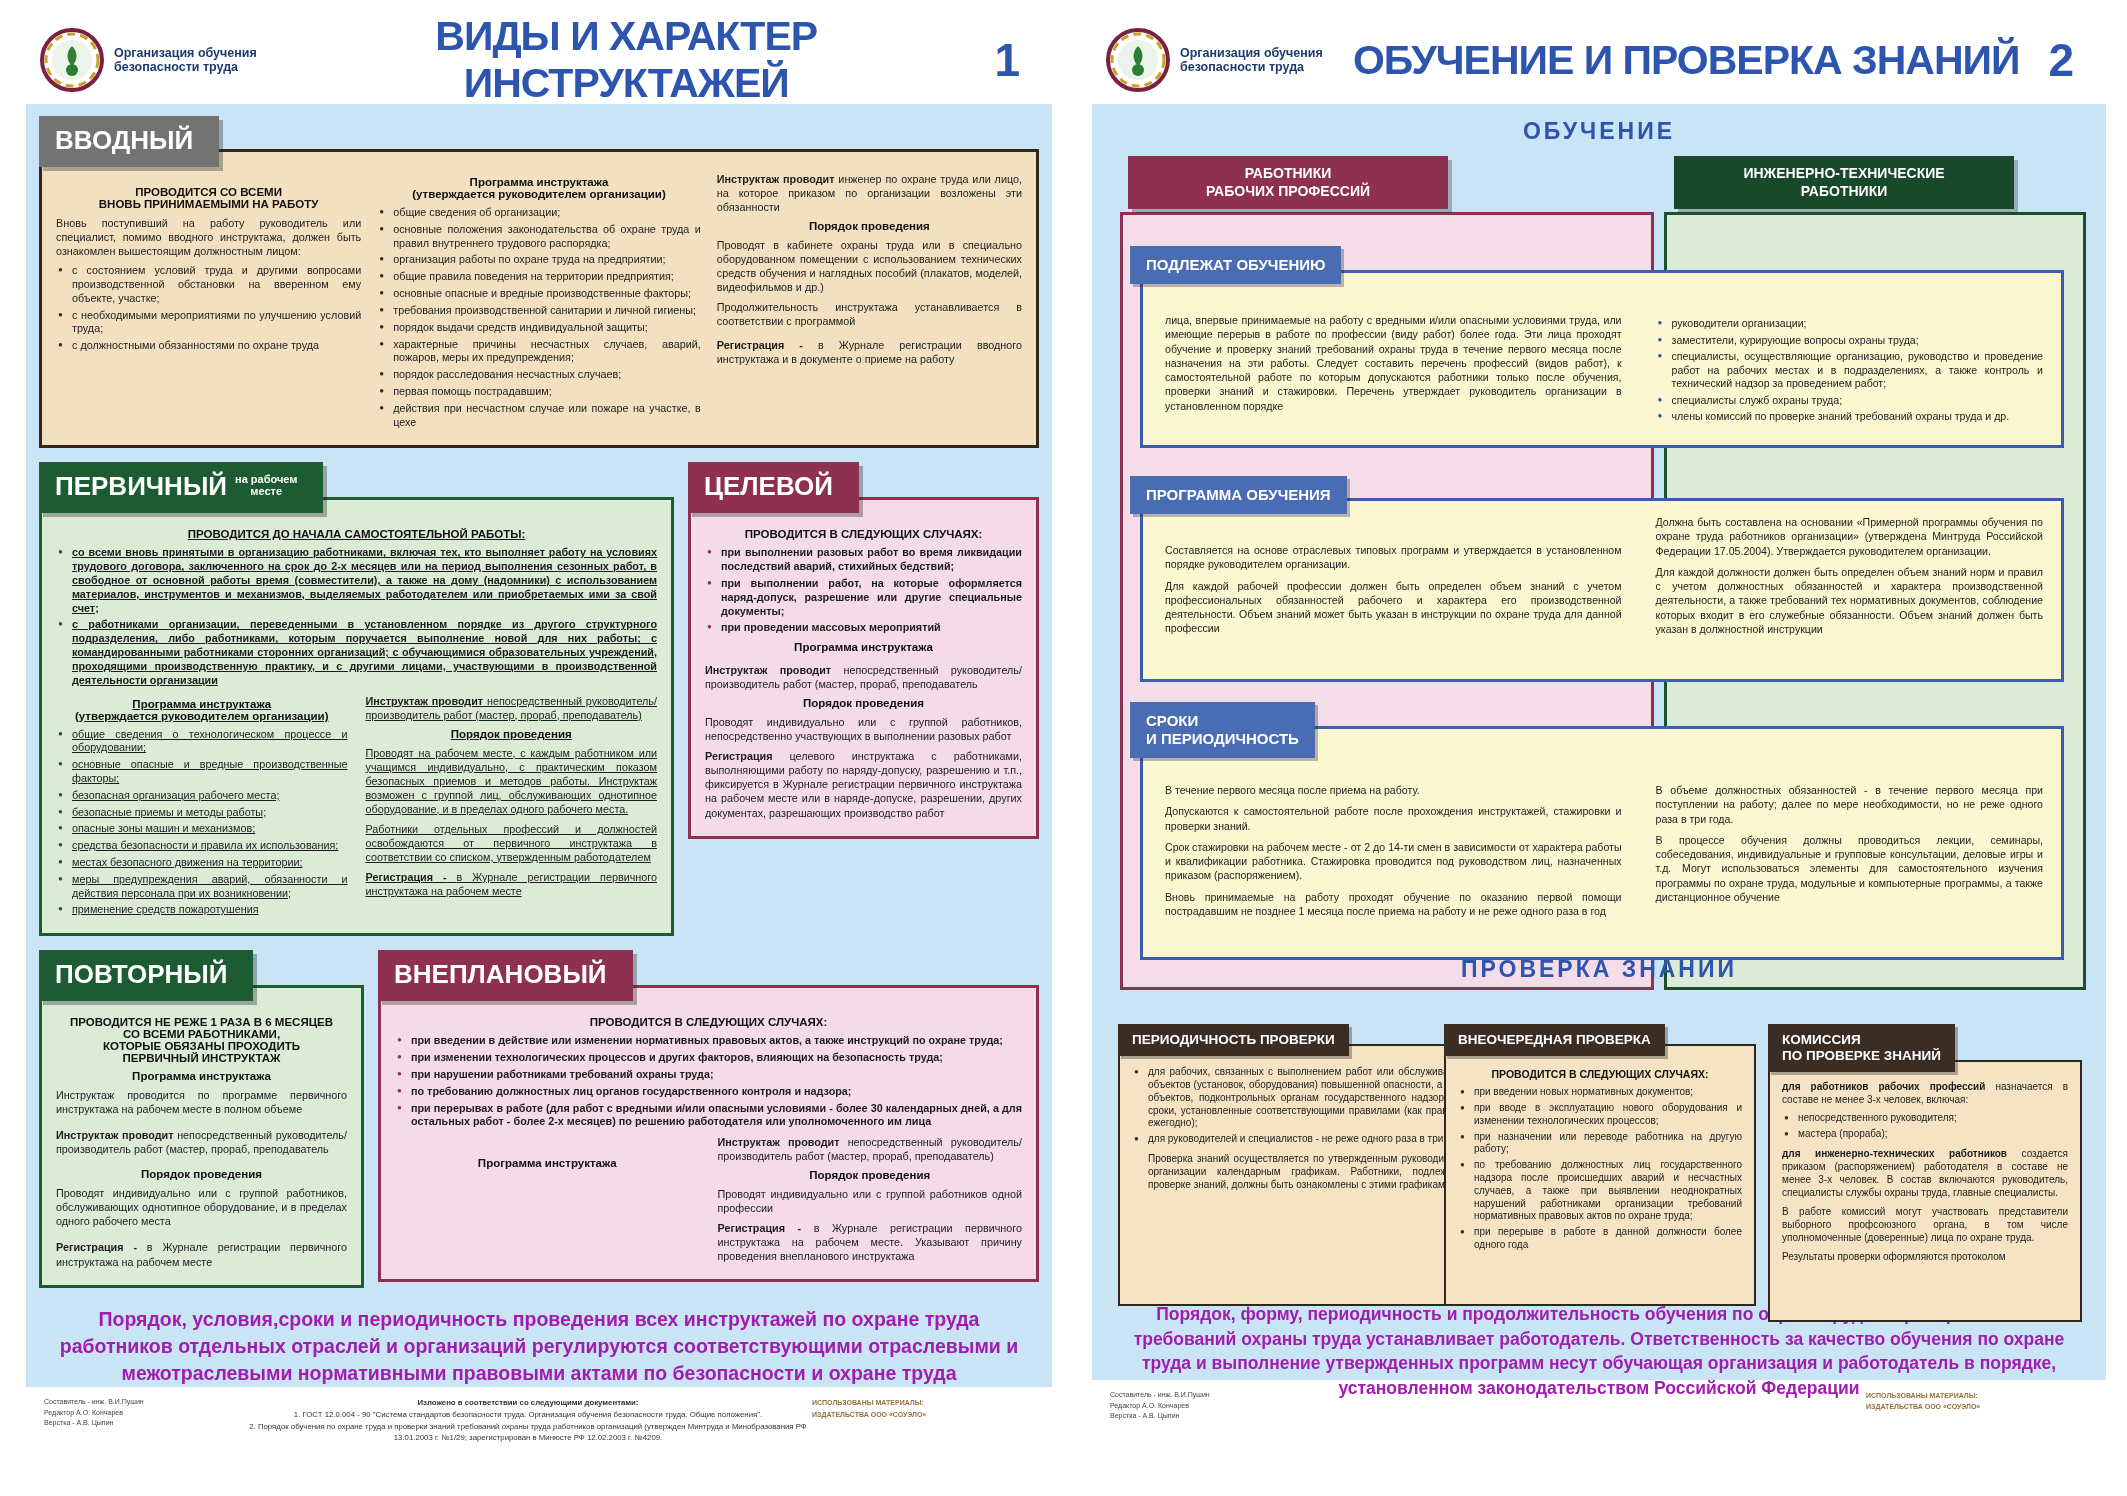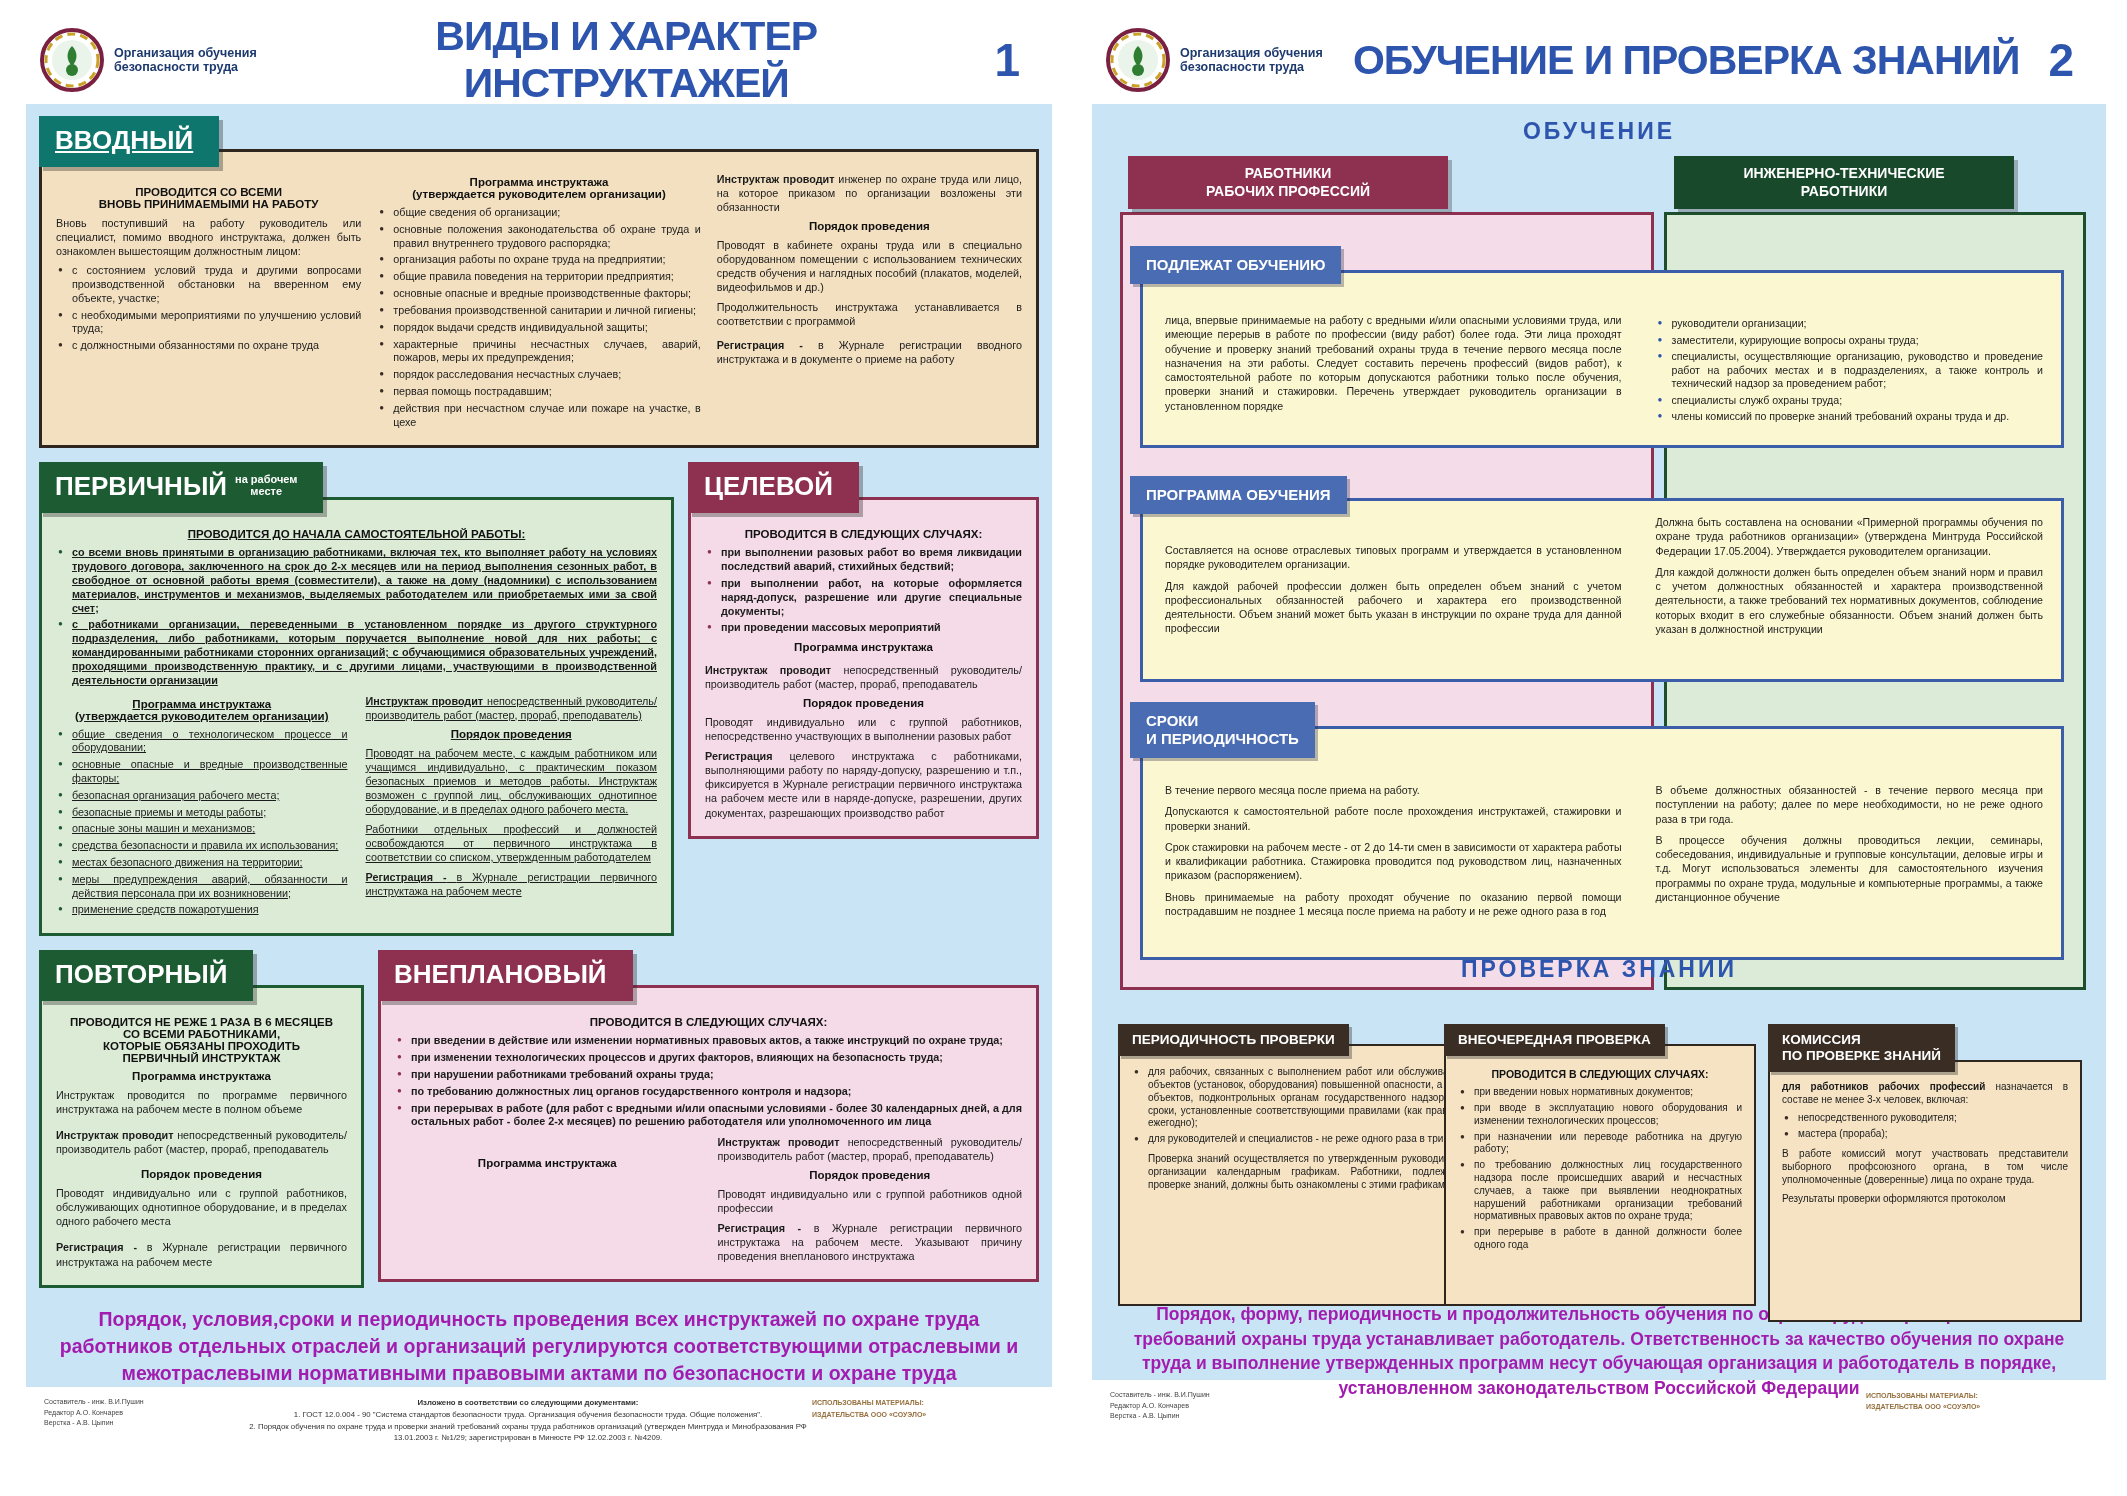--- a/index.html
+++ b/index.html
@@ -20,21 +20,21 @@
   .p-body{background:#c9e4f5;flex:1;position:relative;}
   #poster1 .p-body{padding:12px 13px 0;}
 
   
   .sec{position:relative;}
   .tab{display:inline-block;position:relative;z-index:2;color:#fff;font-weight:bold;
        font-size:26px;padding:9px 26px 11px 16px;box-shadow:4px 4px 0 rgba(40,40,40,.35);}
   .tab .tab-note{font-size:11px;font-weight:bold;display:inline-block;vertical-align:top;
        margin-left:8px;margin-top:2px;white-space:pre-line;text-align:center;line-height:1.1;}
   .box{border:3px solid;margin-top:-16px;position:relative;z-index:1;padding:24px 14px 10px;}
-  .sec-brown .tab{background:#0f766e;text-decoration:underline;}
+  .sec-brown .tab{background:#737373;}
   .sec-brown .box{background:#f3e0c1;border-color:#2f2620;}
   .sec-green .tab{background:#1d5c33;}
   .sec-green .box{background:#dcebd6;border-color:#1d5c33;}
   .sec-maroon .tab{background:#8e3050;}
   .sec-maroon .box{background:#f4dbe7;border-color:#8e3050;}
 
   .row{display:flex;gap:14px;margin-top:14px;align-items:stretch;}
 
   .h-center{font-weight:bold;font-size:11.5px;text-align:center;margin:4px 0 6px;white-space:pre-line;color:#111;}
   .txt{font-size:10.8px;line-height:1.3;text-align:justify;margin:0 0 6px;}
@@ -422,20 +422,24 @@
 ПО ПРОВЕРКЕ ЗНАНИЙ</div>
       <div class="pv-box" data-interactable="false">
         <p class="txt" data-interactable="false">
           <span class="lead">для работников рабочих профессий</span>
           <span>назначается в составе не менее 3-х человек, включая:</span>
         </p>
         <ul class="bullets" data-interactable="false">
             <li data-interactable="false">непосредственного руководителя;</li>
             <li data-interactable="false">мастера (прораба);</li>
           </ul>
+        <p class="txt" data-interactable="false">
+          <span class="lead">для инженерно-технических работников</span>
+          <span>создается приказом (распоряжением) работодателя в составе не менее 3-х человек. В состав включаются руководитель, специалисты службы охраны труда, главные специалисты.</span>
+        </p>
         <p class="txt" data-interactable="false">В работе комиссий могут участвовать представители выборного профсоюзного органа, в том числе уполномоченные (доверенные) лица по охране труда.</p>
         <p class="txt" data-interactable="false">Результаты проверки оформляются протоколом</p>
       </div>
     </div>
 
     <div class="bottom-note" data-interactable="false">Порядок, форму, периодичность и продолжительность обучения по охране труда и проверки знаний требований охраны труда устанавливает работодатель. Ответственность за качество обучения по охране труда и выполнение утвержденных программ несут обучающая организация и работодатель в порядке, установленном законодательством Российской Федерации</div>
   </div>
 
   <div class="p-footer" data-interactable="false">
     <div class="credits" data-interactable="false" style="white-space: pre-line;">Составитель - инж. В.И.Пушин

